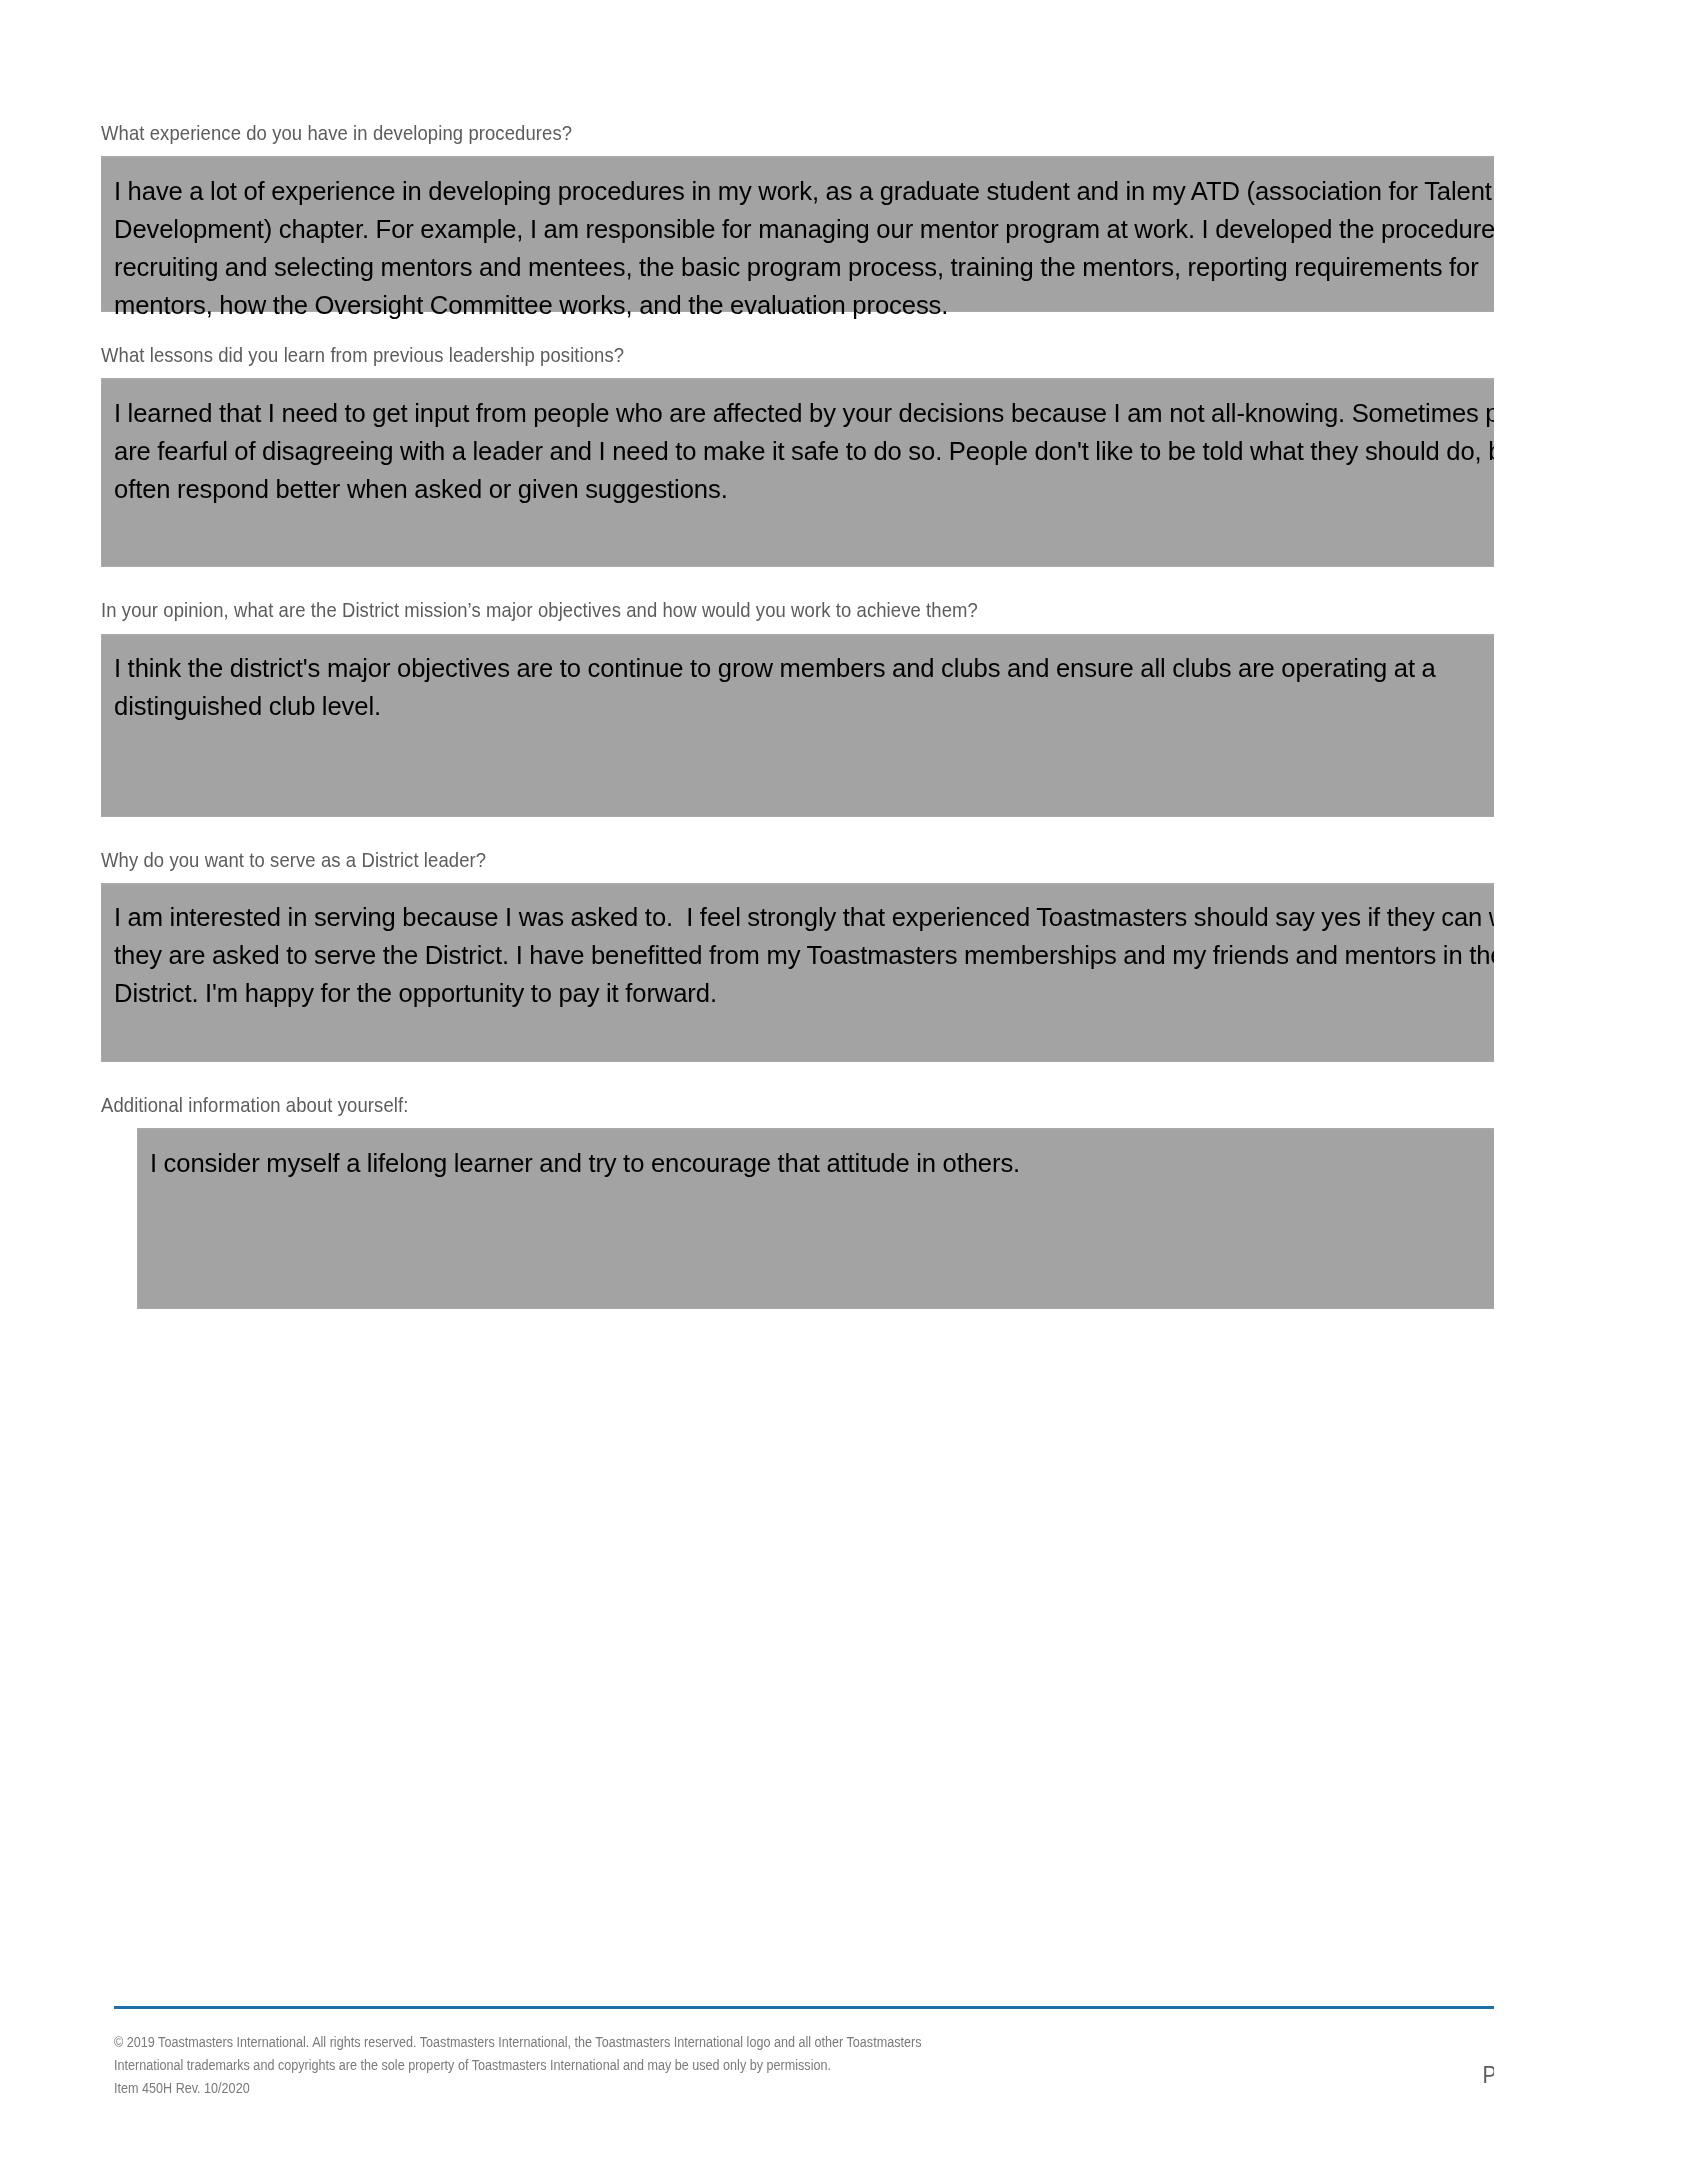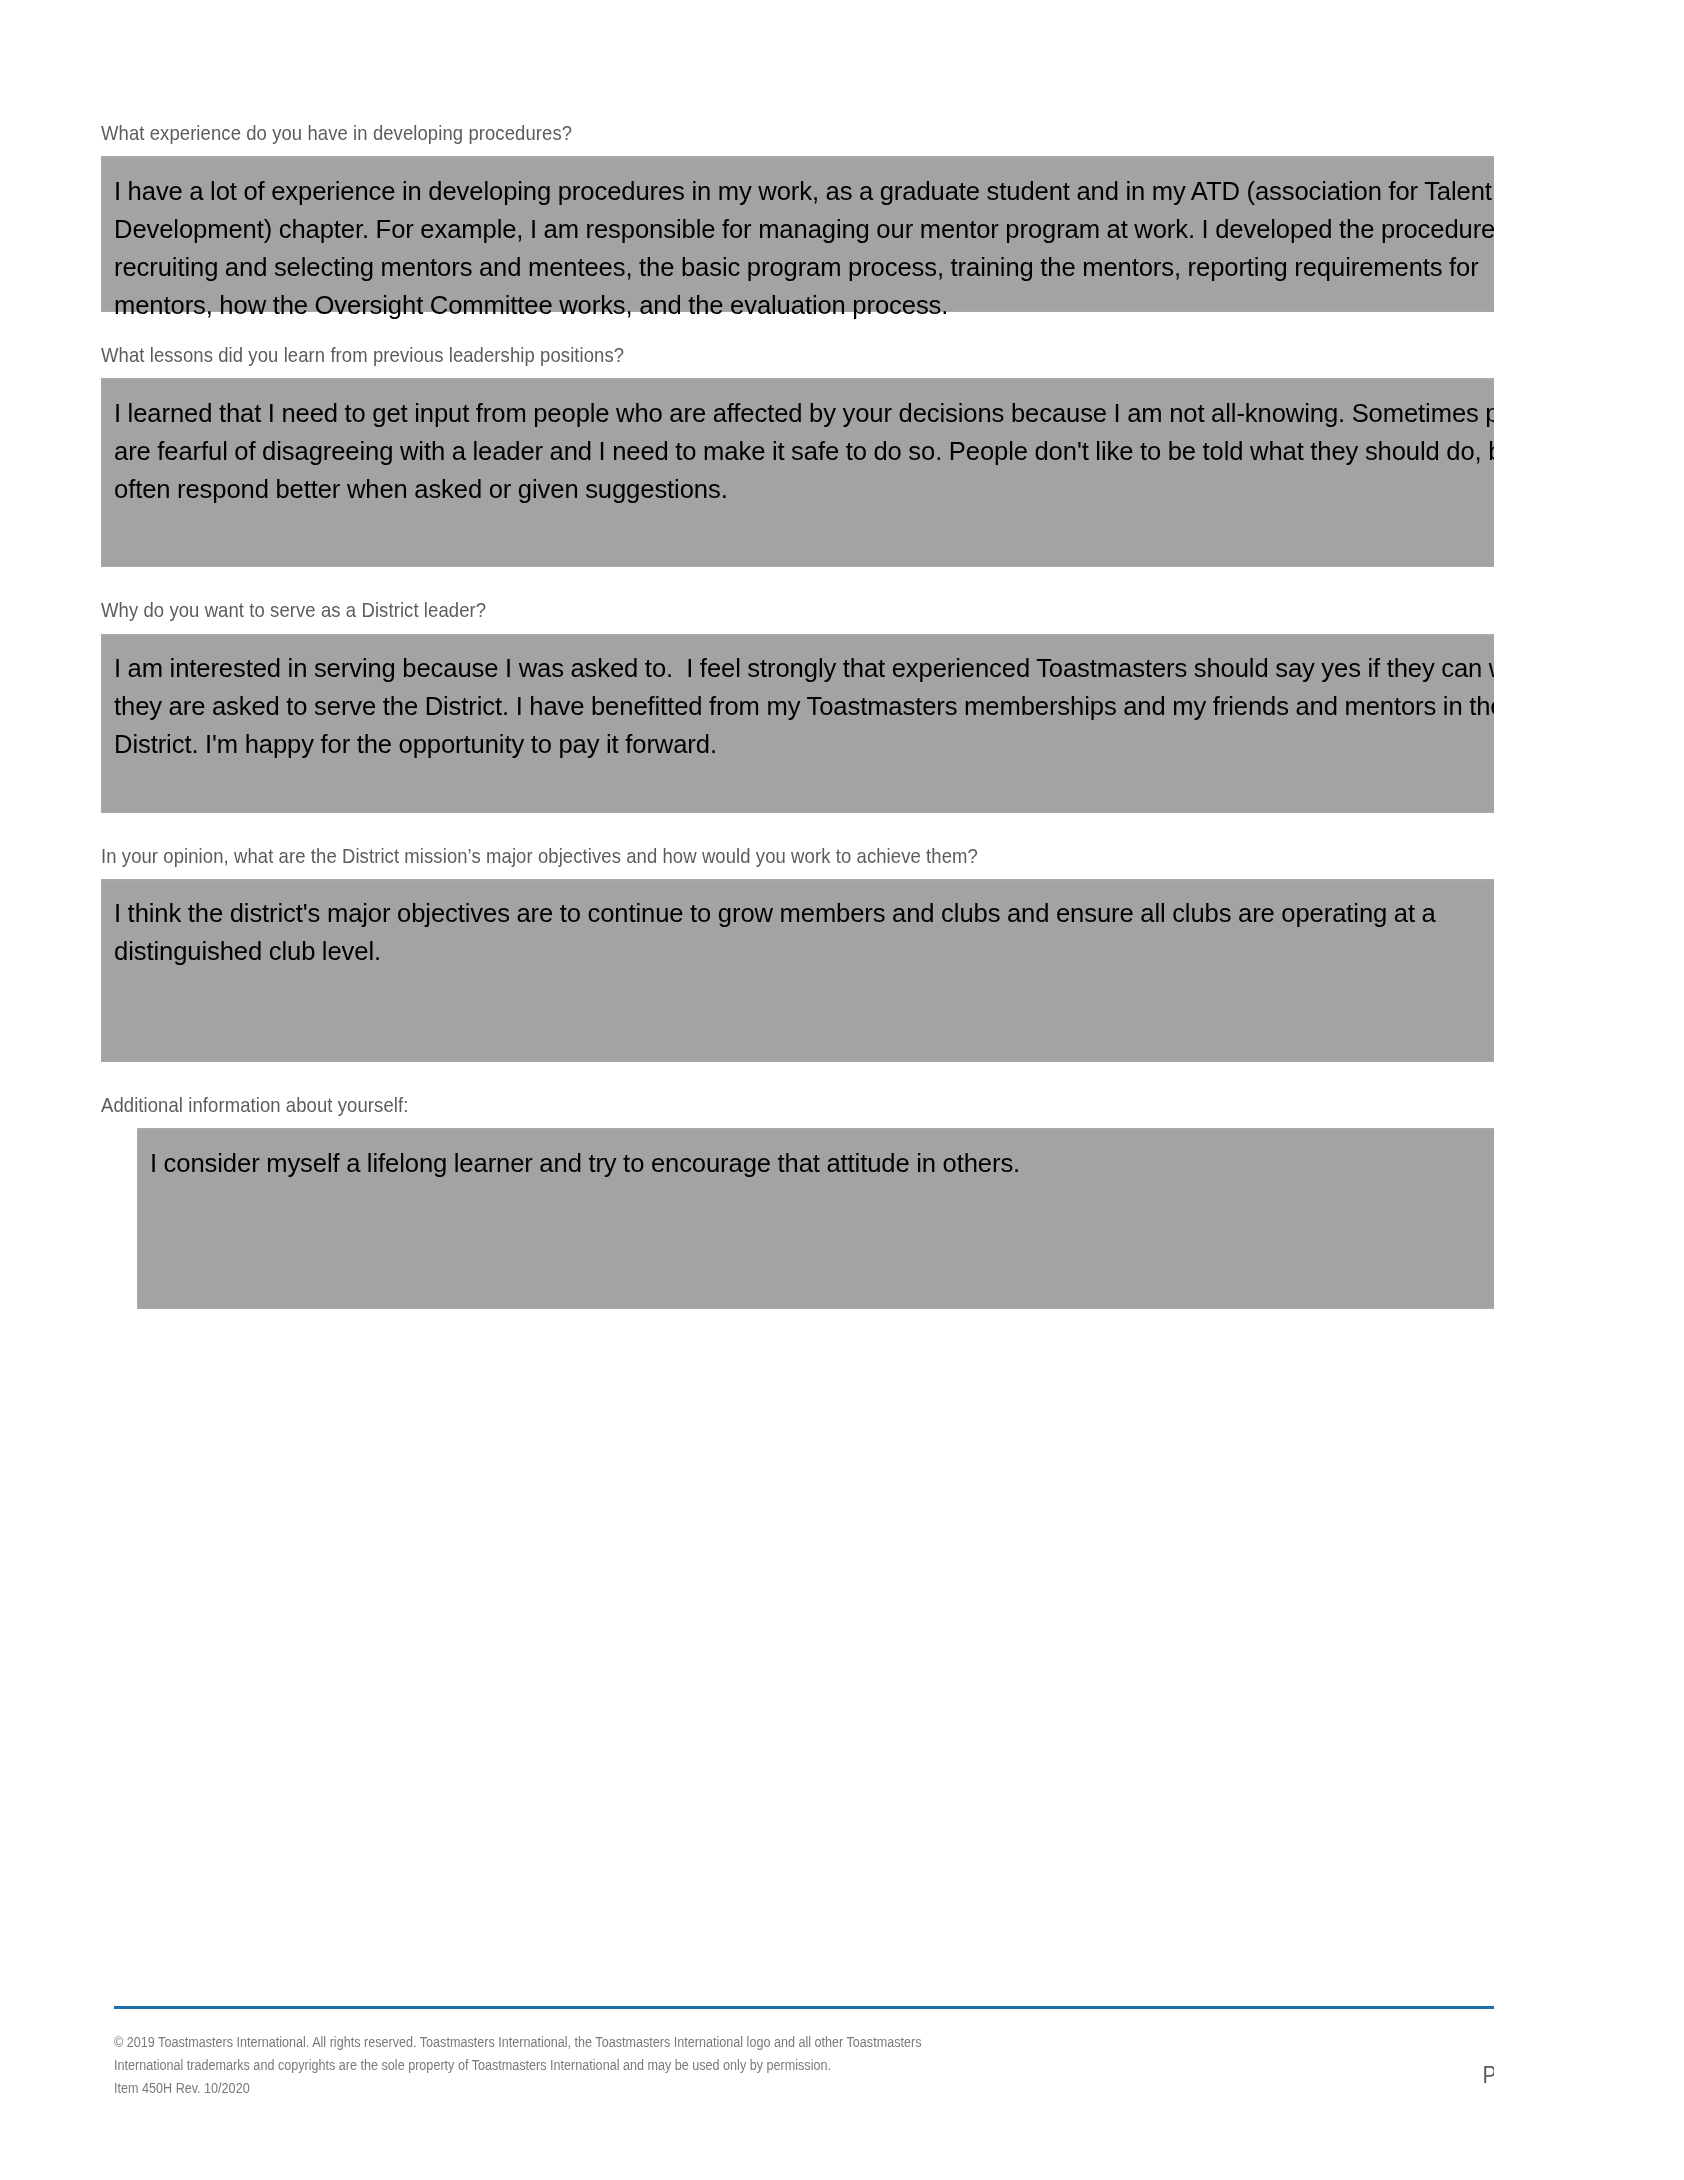--- a/index.html
+++ b/index.html
@@ -141,30 +141,30 @@
     </div>
 
     <div class="qa-block">
       <div class="q-label">What lessons did you learn from previous leadership positions?</div>
       <div class="answer-box box-h2">
         <div class="answer-text">I learned that I need to get input from people who are affected by your decisions because I am not all-knowing. Sometimes people are fearful of disagreeing with a leader and I need to make it safe to do so. People don't like to be told what they should do, but often respond better when asked or given suggestions.</div>
       </div>
     </div>
 
     <div class="qa-block">
-      <div class="q-label">Why do you want to serve as a District leader?</div>
-      <div class="answer-box box-h3">
-        <div class="answer-text">I am interested in serving because I was asked to.  I feel strongly that experienced Toastmasters should say yes if they can when they are asked to serve the District. I have benefitted from my Toastmasters memberships and my friends and mentors in the District. I'm happy for the opportunity to pay it forward.</div>
+      <div class="q-label">In your opinion, what are the District mission’s major objectives and how would you work to achieve them?</div>
+      <div class="answer-box box-h4">
+        <div class="answer-text">I think the district's major objectives are to continue to grow members and clubs and ensure all clubs are operating at a distinguished club level.</div>
       </div>
     </div>
 
     <div class="qa-block">
-      <div class="q-label">In your opinion, what are the District mission’s major objectives and how would you work to achieve them?</div>
-      <div class="answer-box box-h4">
-        <div class="answer-text">I think the district's major objectives are to continue to grow members and clubs and ensure all clubs are operating at a distinguished club level.</div>
+      <div class="q-label">Why do you want to serve as a District leader?</div>
+      <div class="answer-box box-h3">
+        <div class="answer-text">I am interested in serving because I was asked to.  I feel strongly that experienced Toastmasters should say yes if they can when they are asked to serve the District. I have benefitted from my Toastmasters memberships and my friends and mentors in the District. I'm happy for the opportunity to pay it forward.</div>
       </div>
     </div>
 
     <div class="qa-block">
       <div class="q-label">Additional information about yourself:</div>
       <div class="answer-box box-h5">
         <div class="answer-text">I consider myself a lifelong learner and try to encourage that attitude in others.</div>
       </div>
     </div>
 

